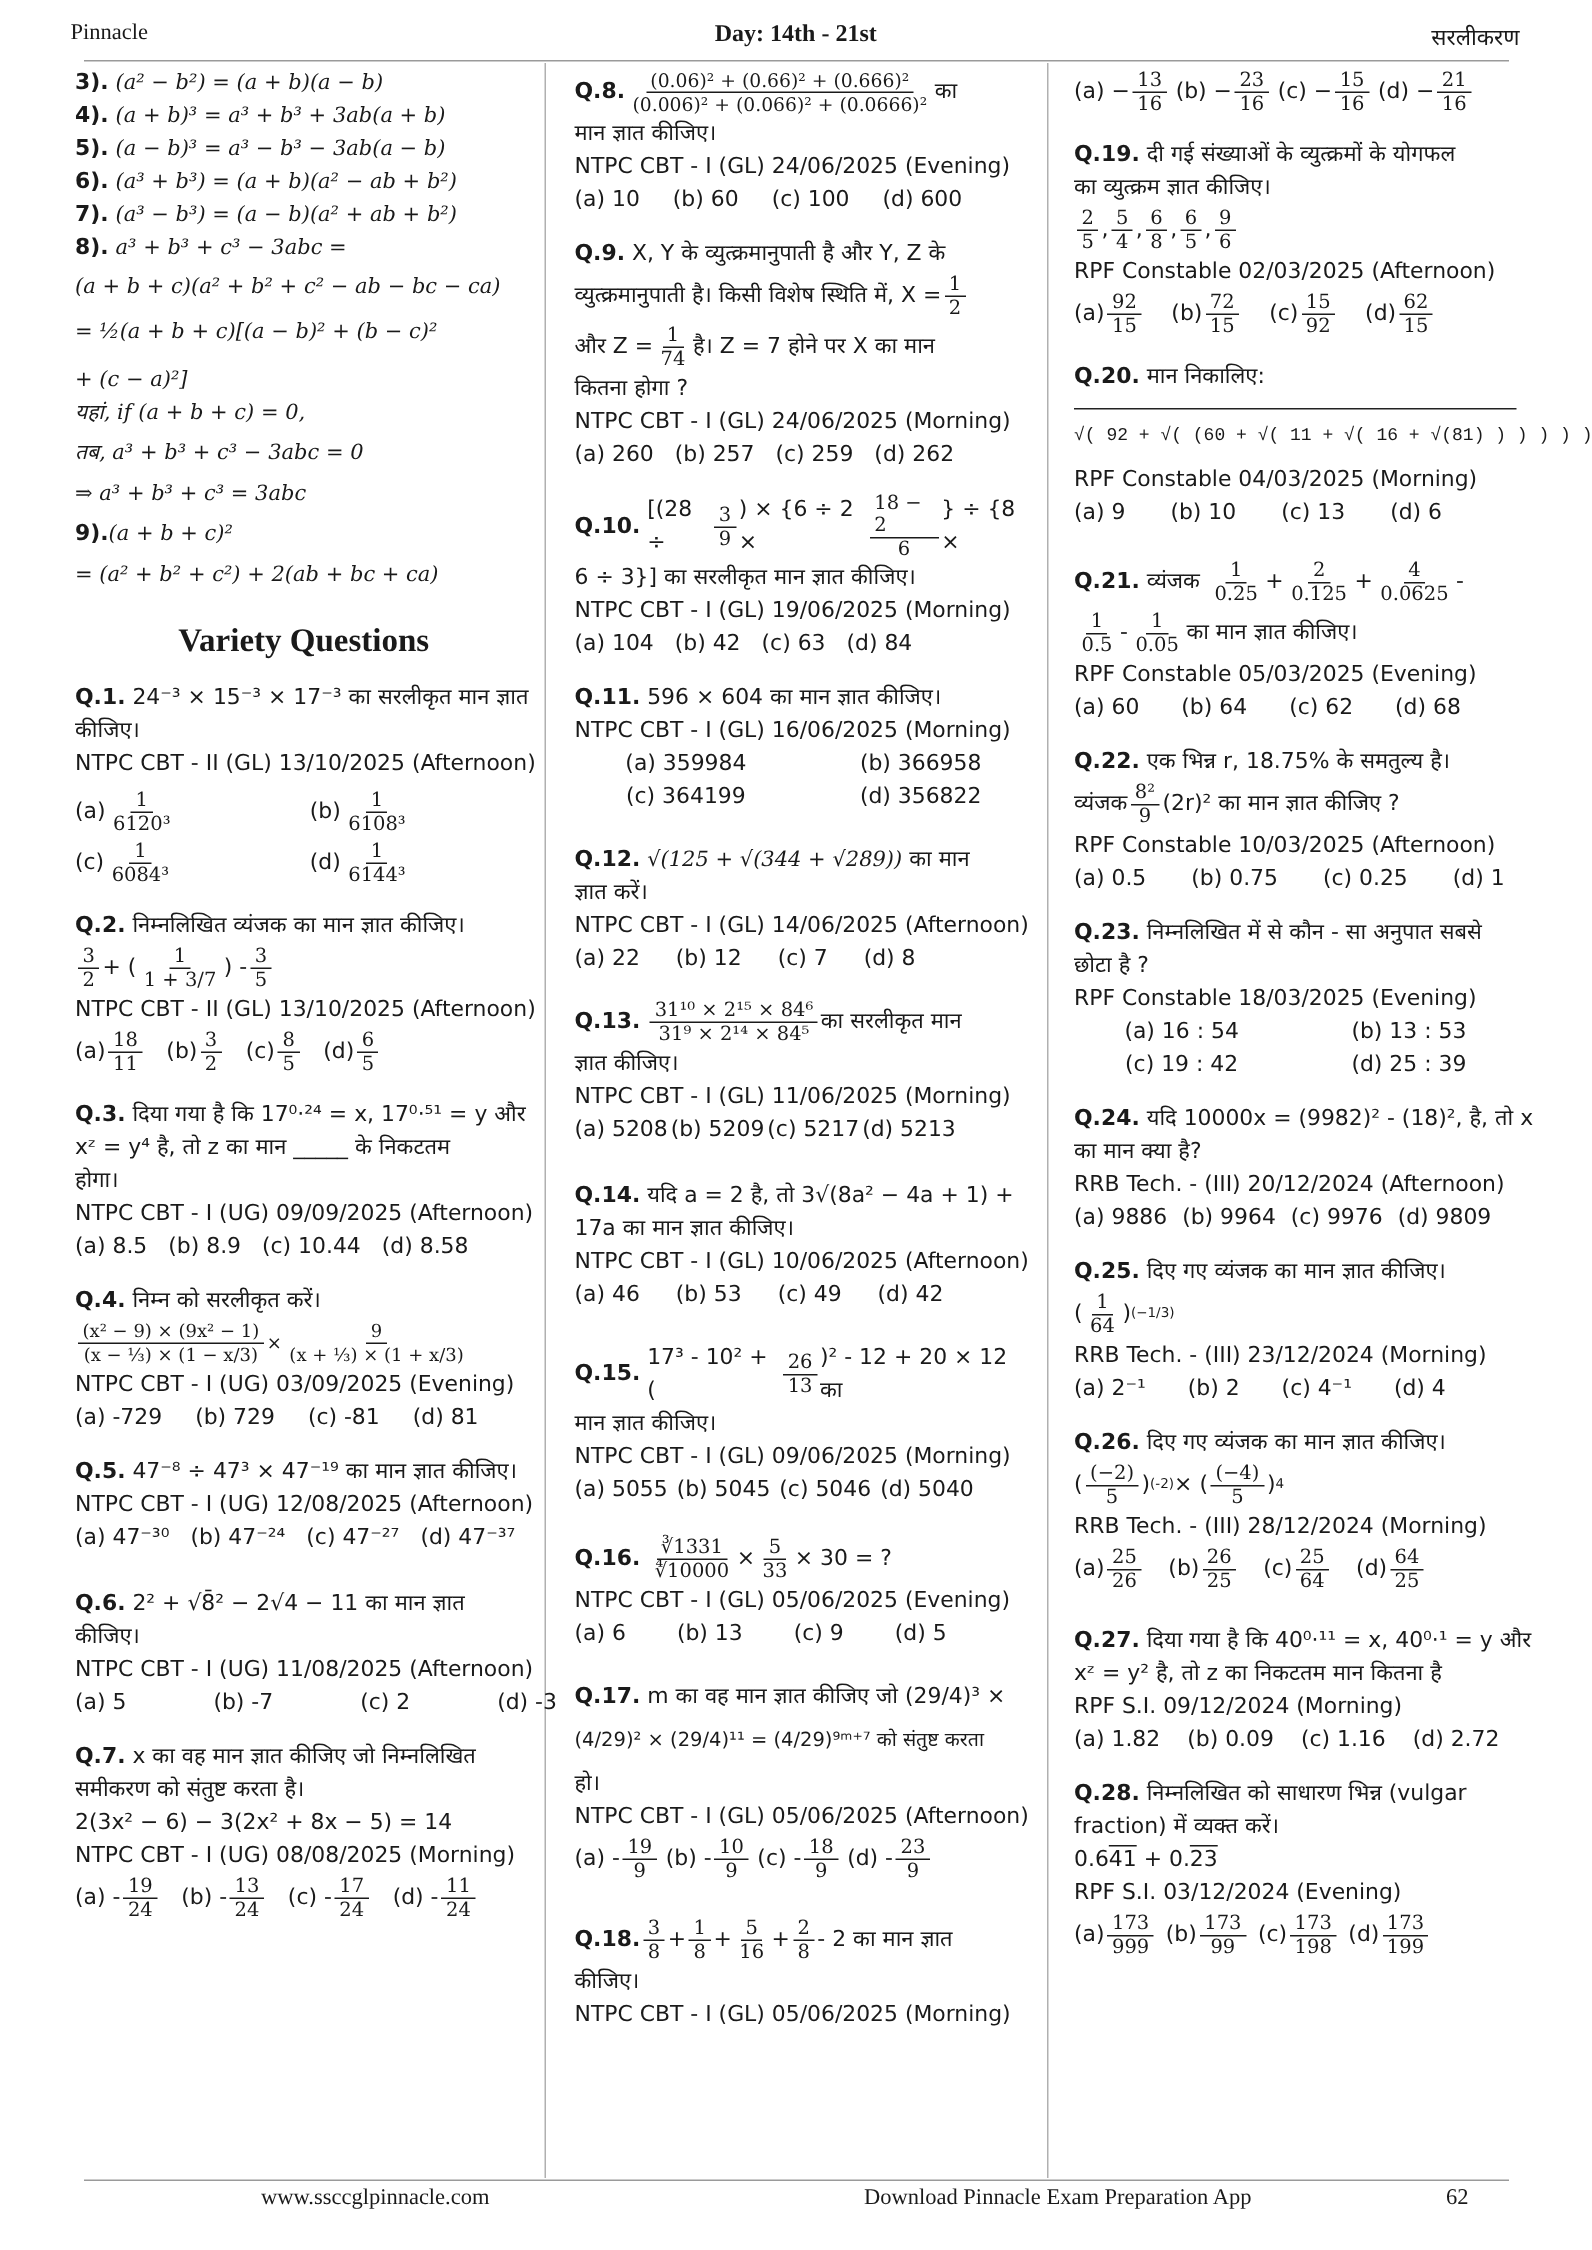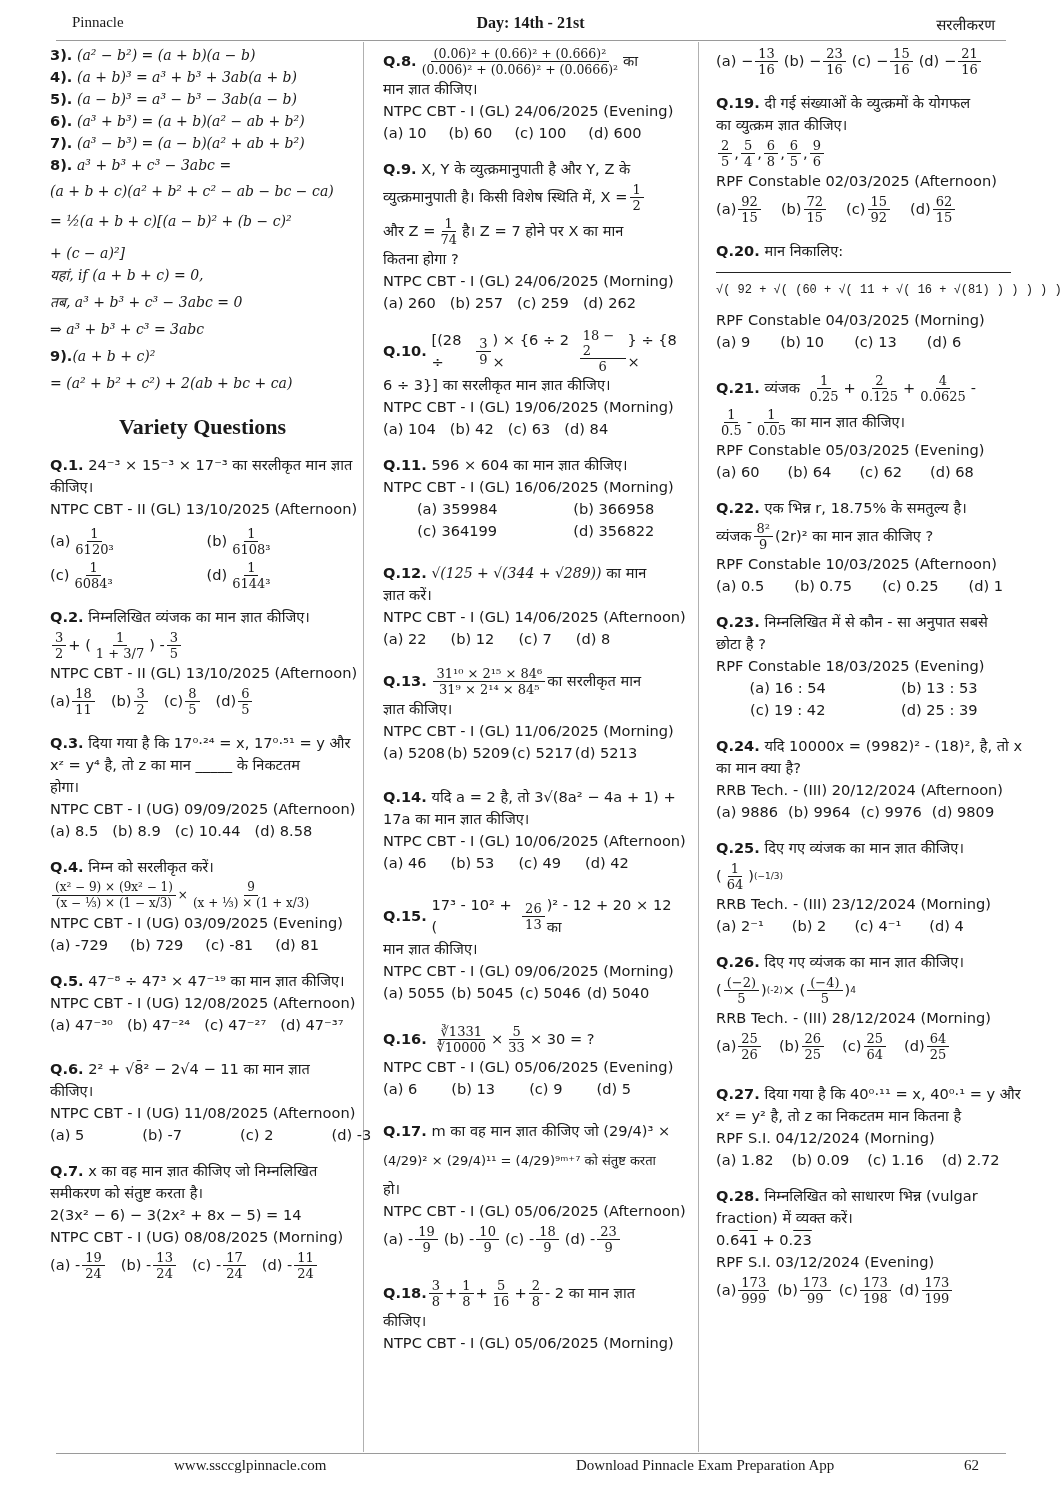--- a/index.html
+++ b/index.html
@@ -1,21 +1,21 @@
 <!DOCTYPE html>
 <html><head>
 <meta charset="utf-8">
 <style>
   * { box-sizing: border-box; margin: 0; padding: 0; }
   html, body { width: 1061px; height: 1500px; background: #ffffff; overflow: hidden; }
   body { position: relative; font-family: "DejaVu Sans", sans-serif; color: #1a1a1a; }
   .hdr { position: absolute; top: 14px; font-family: "Liberation Serif", serif; font-size: 15px; }
-  .hdr-left { left: 72px; }
+  .hdr-left { left: 47px; }
   .hdr-center { left: 0; width: 1061px; text-align: center; font-weight: bold; font-size: 16px; }
-  .hdr-right { right: 66px; font-size: 15px; font-family: Liberation Serif, serif; }
+  .hdr-right { right: 48px; font-size: 15px; font-family: Liberation Serif, serif; }
   .rule { position: absolute; left: 56px; width: 950px; height: 1px; background: #9a9a9a; }
   .rule-top { top: 40px; }
   .rule-bottom { top: 1453px; }
   .vsep { position: absolute; top: 42px; height: 1410px; width: 1px; background: #b0b0b0; }
   .col { position: absolute; top: 44px; font-size: 14.6px; line-height: 22px; }
   .col1 { left: 50px; width: 305px; }
   .col2 { left: 383px; width: 305px; }
   .col3 { left: 716px; width: 295px; }
   .line { white-space: nowrap; min-height: 22px; }
   .math { font-family: "DejaVu Serif", serif; font-style: italic; font-size: 14px; }
@@ -602,21 +602,21 @@
       <div class="tall">(d)<span class="frac">
             <span class="num">64</span>
             <span class="den">25</span>
           </span></div>
     </div>
   </div>
 
   <div class="q" style="margin-top:20px">
     <div class="line"><span class="b">Q.27.</span> <span>दिया गया है कि 40⁰·¹¹ = x, 40⁰·¹ = y और</span></div>
     <div class="line">xᶻ = y² है, तो  z का निकटतम मान कितना है</div>
-    <div class="src">RPF S.I. 04/12/2024 (Morning)</div>
+    <div class="src">RPF S.I. 09/12/2024 (Morning)</div>
     <div class="opts" style="gap:18px">
       <span>(a) 1.82</span>
       <span>(b) 0.09</span>
       <span>(c) 1.16</span>
       <span>(d) 2.72</span>
     </div>
   </div>
 
   <div class="q">
     <div class="line"><span class="b">Q.28.</span> <span>निम्नलिखित को साधारण भिन्न (vulgar</span></div>

